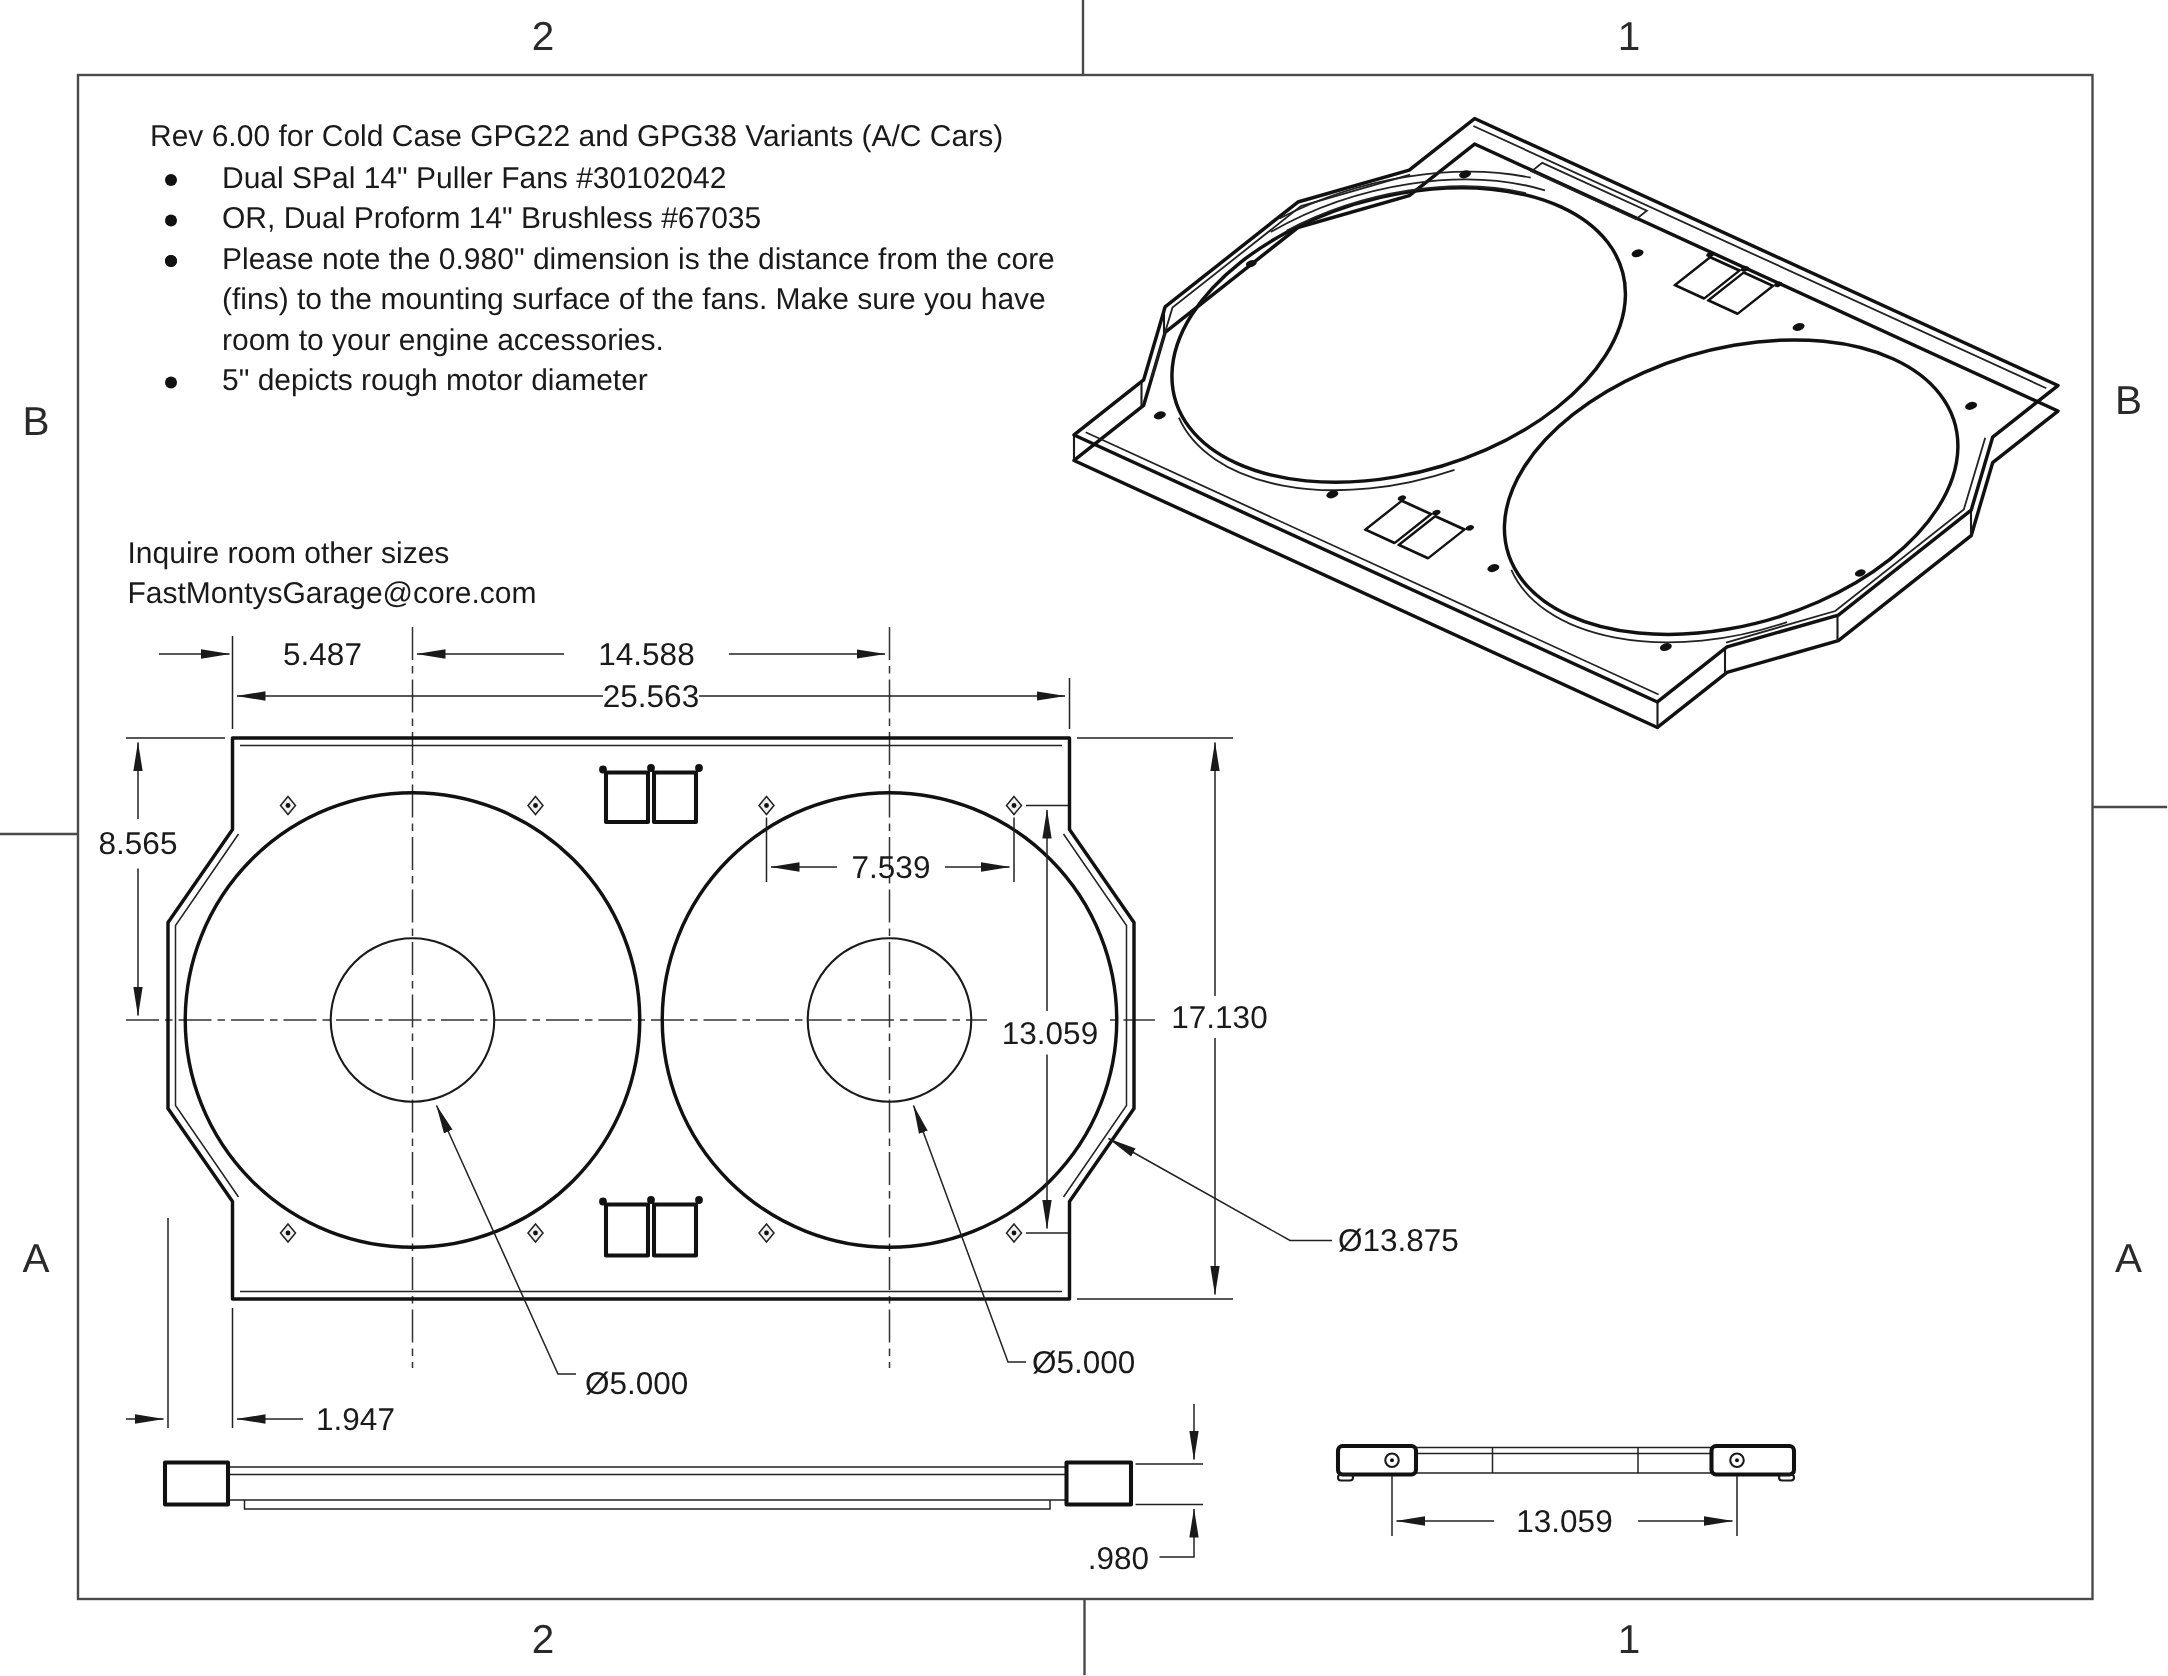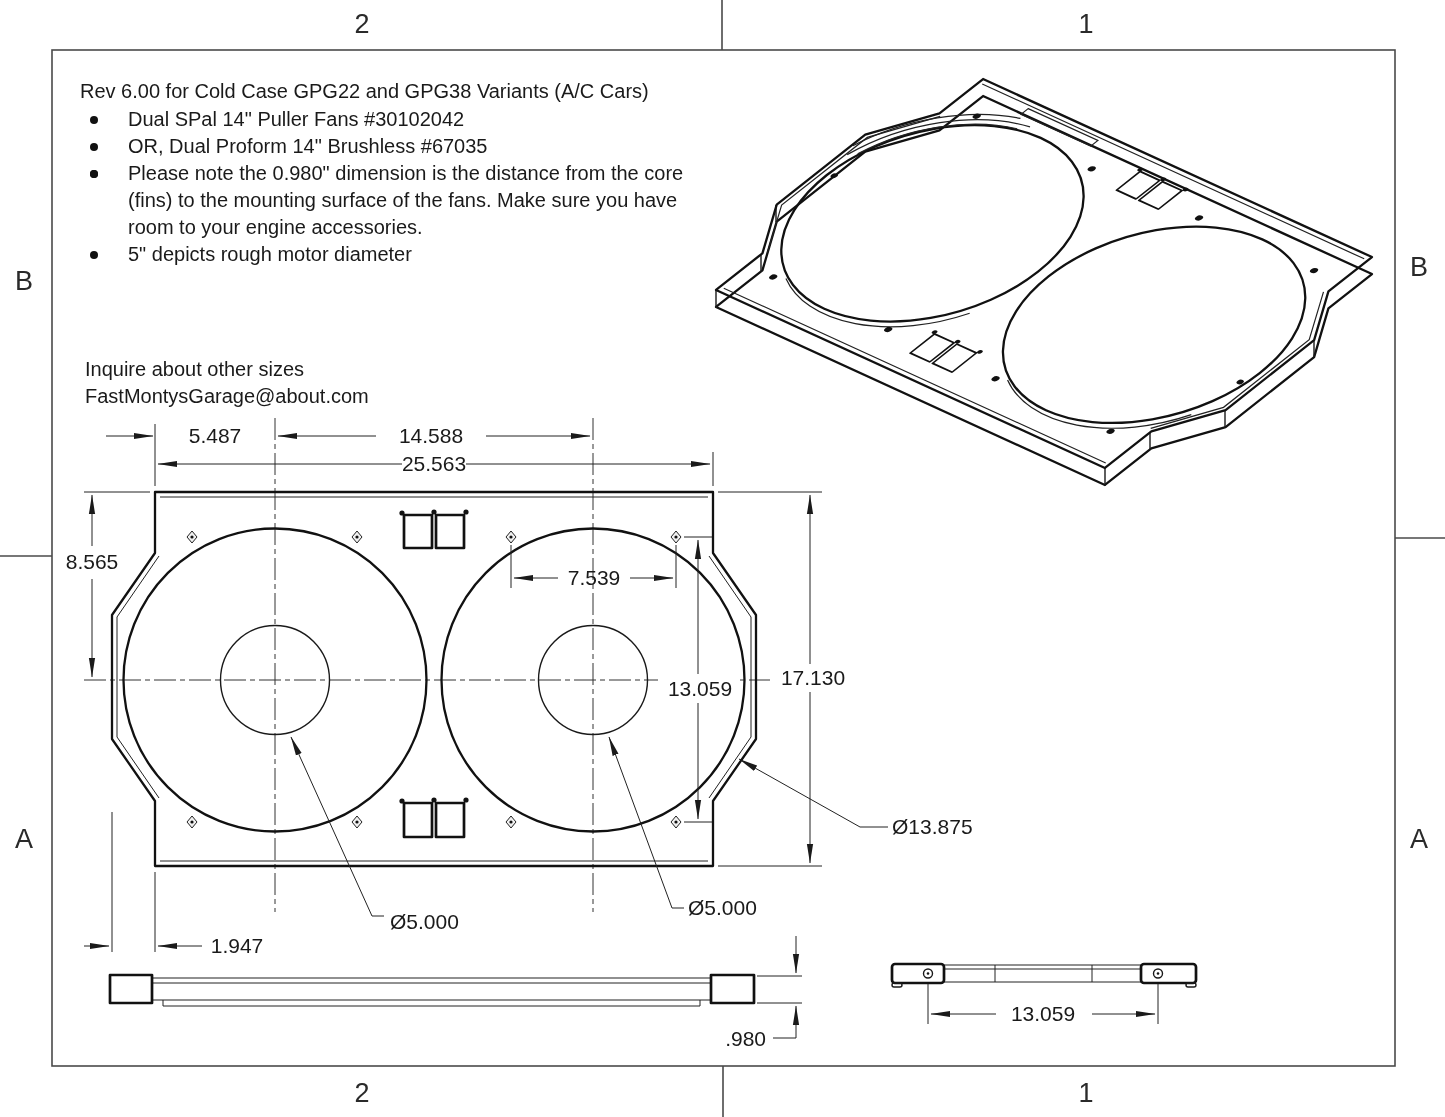--- a/index.html
+++ b/index.html
@@ -15,21 +15,21 @@
   .dim{stroke:#222;stroke-width:1;fill:none;}
   .dimtxt{font-size:21px;fill:#1a1a1a;}
   .mid{text-anchor:middle;}
   .end{text-anchor:end;}
   .zone{font-size:27px;fill:#2a2a2a;text-anchor:middle;}
   .frame{stroke:#4a4a4a;stroke-width:1.6;fill:none;}
   .isoO{stroke:#111;stroke-width:2.3;fill:none;vector-effect:non-scaling-stroke;stroke-linejoin:round;}
   .iso1{stroke:#222;stroke-width:1.2;fill:none;vector-effect:non-scaling-stroke;}
   .dot{fill:#111;stroke:none;}
   
-  .notes{position:absolute;left:80px;top:78px;width:612px;font-size:20px;line-height:27px;}
+  .notes{position:absolute;left:100px;top:78px;width:612px;font-size:20px;line-height:27px;}
   .bullets{margin-top:1px;}
   .bullet{position:relative;padding-left:48px;}
   .bullet .bdot{position:absolute;left:10px;top:10px;width:8px;height:8px;border-radius:50%;background:#111;}
   .contact{position:absolute;left:85px;top:356px;font-size:20px;line-height:27px;}
 </style>
 </head>
 <body>
 
 <div id="stage">
 
@@ -229,17 +229,17 @@
     <div>Rev 6.00 for Cold Case GPG22 and GPG38 Variants (A/C Cars)</div>
     <div class="bullets">
       <div class="bullet"><span class="bdot"></span><span>Dual SPal 14" Puller Fans #30102042</span></div>
       <div class="bullet"><span class="bdot"></span><span>OR, Dual Proform 14" Brushless #67035</span></div>
       <div class="bullet"><span class="bdot"></span></div>
       <div class="bullet"><span class="bdot"></span><span>Please note the 0.980" dimension is the distance from the core (fins) to the mounting surface of the fans. Make sure you have room to your engine accessories.</span></div>
       <div class="bullet"><span class="bdot"></span><span>5" depicts rough motor diameter</span></div>
     </div>
   </div>
   <div class="contact">
-    <div>Inquire about other sizes</div>
-    <div>FastMontysGarage@about.com</div>
+    <div>Inquire room other sizes</div>
+    <div>FastMontysGarage@core.com</div>
   </div>
 
 </div>
 
 </body></html>

